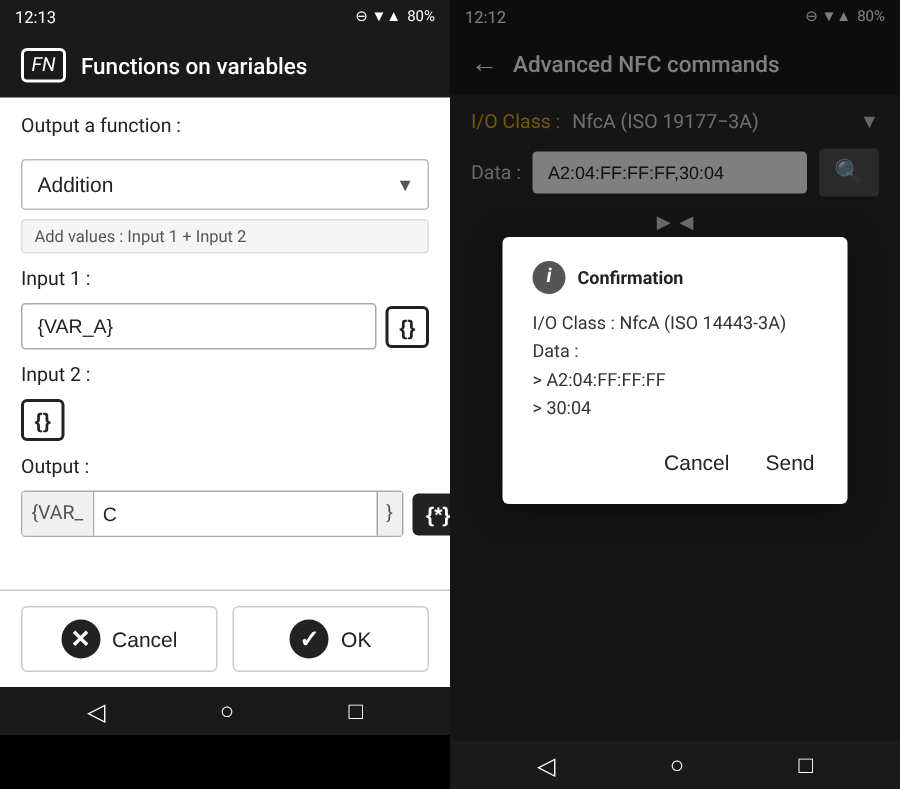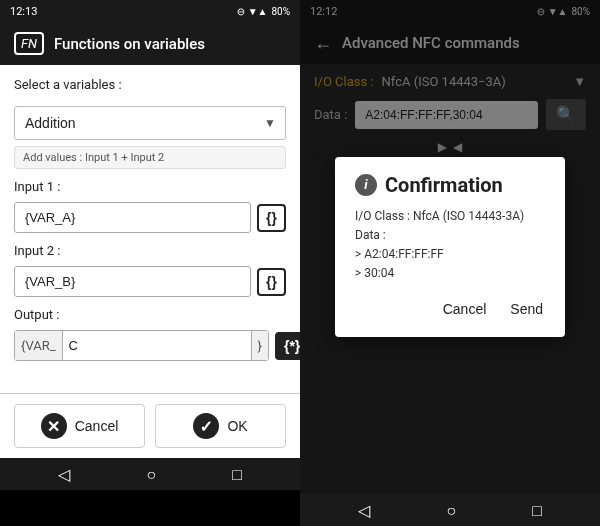--- a/index.html
+++ b/index.html
@@ -402,21 +402,21 @@
       color: #fff;
       display: flex;
       align-items: center;
       justify-content: center;
       font-size: 13px;
       font-weight: bold;
       font-style: italic;
     }
 
     .dialog-title {
-      font-size: 20px;
+      font-size: 12px;
       font-weight: bold;
       color: #222;
     }
 
     .dialog-body {
       font-size: 12px;
       color: #333;
       line-height: 1.6;
       margin-bottom: 14px;
     }
@@ -463,21 +463,21 @@
   </div>
 
   <div class="header">
     <span class="fn-icon">
       <span>FN</span>
     </span>
     <span class="header-title">Functions on variables</span>
   </div>
 
   <div class="panel-body">
-    <span class="section-label">Select a variables :</span>
+    <span class="section-label">Output a function :</span>
 
     <div class="dropdown-wrapper">
       <select class="dropdown">
         <option>Addition</option>
         <option>Subtraction</option>
         <option>Multiplication</option>
         <option>Division</option>
       </select>
       <span class="dropdown-arrow">▼</span>
     </div>
@@ -488,21 +488,20 @@
       <span class="section-label">Input 1 :</span>
       <div class="input-row">
         <input type="text" class="text-input" value="{VAR_A}" style="">
         <button class="curly-btn">{}</button>
       </div>
     </div>
 
     <div class="input-group">
       <span class="section-label">Input 2 :</span>
       <div class="input-row">
-        <input type="text" class="text-input" value="{VAR_B}" style="">
         <button class="curly-btn">{}</button>
       </div>
     </div>
 
     <div class="input-group">
       <span class="section-label">Output :</span>
       <div class="input-row">
         <div class="output-row" style="flex:1;">
           <span class="output-prefix">{VAR_</span>
           <input type="text" class="output-input" value="C" style="">
@@ -543,21 +542,21 @@
 
   <div class="right-header">
     <span class="back-arrow">←</span>
     <span class="right-header-title">Advanced NFC commands</span>
   </div>
 
   <div class="right-body">
 
     <div class="field-row">
       <span class="field-label">I/O Class :</span>
-      <span>NfcA (ISO 14443−3A)</span>
+      <span>NfcA (ISO 19177−3A)</span>
       <span style="margin-left:auto; color:#ccc; cursor:pointer;">▼</span>
     </div>
 
     <div class="data-row">
       <span class="field-label" style="color:#ccc; font-size:13px;">Data :</span>
       <input type="text" class="data-input" value="A2:04:FF:FF:FF,30:04" style="">
       <button class="search-btn">
         <span>🔍</span>
       </button>
     </div>

